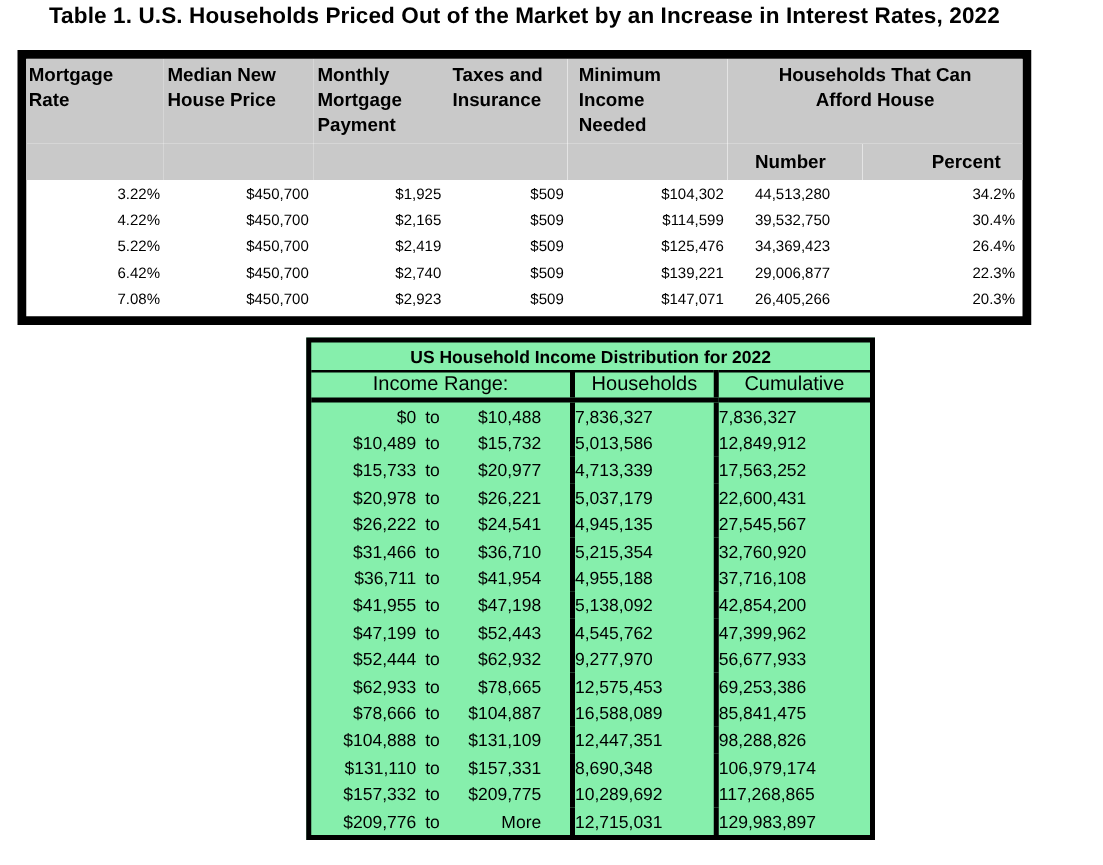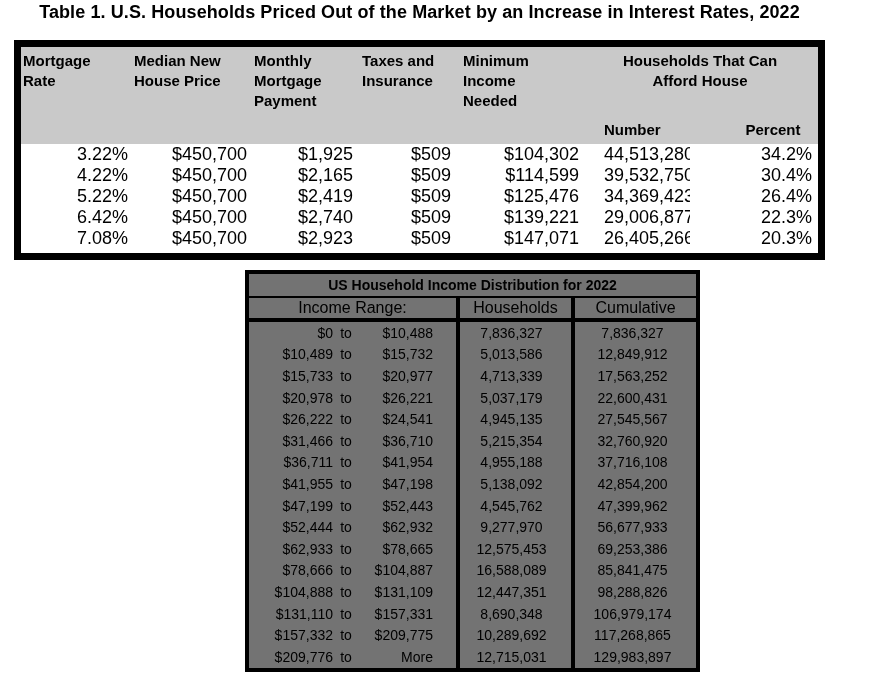--- a/index.html
+++ b/index.html
@@ -51,21 +51,21 @@
   .t1 tr.h2 th { height: 25px; vertical-align: bottom; padding-bottom: 4px; }
   .t1 th .hw { display: block; }
   .t1 .hw-c1 { width: 86px;  padding-left: 2px; }
   .t1 .hw-c2 { width: 112px; padding-left: 3px; }
   .t1 .hw-c3 { width: 84px;  padding-left: 3px; }
   .t1 .hw-c4 { width: 92px;  padding-left: 6px; }
   .t1 .hw-c5 { width: 78px;  padding-left: 9px; }
   .t1 th.group { text-align: center; }
   .t1 .hw-group { width: 180px; margin: 0 auto; text-align: center; }
   .t1 tbody td {
-    font-size: 18px;
+    font-size: 12px;
     height: 21px;
     text-align: right;
     white-space: nowrap;
   }
   .t1 td.c1 { padding-right: 3px; }
   .t1 td.c2 { padding-right: 4px; }
   .t1 td.c3 { padding-right: 3px; }
   .t1 td.c4 { padding-right: 3px; }
   .t1 td.c5 { padding-right: 3px; }
   .t1 td.c6 { text-align: left; padding-left: 22px; margin-top: 28px; }
@@ -75,21 +75,21 @@
   .t1 tr.last td { padding-bottom: 4px; }
 
   
   .t2-wrap {
     position: absolute;
     left: 245px;
     top: 270px;
     width: 455px;
     box-sizing: border-box;
     border: 4px solid var(--border-black, #000);
-    background: #737373;
+    background: #86efac;
   }
   .t2 {
     border-collapse: collapse;
     table-layout: fixed;
     width: 447px;
   }
   .t2 td, .t2 th { padding: 0; }
   .t2 .title-row td {
     height: 22px;
     text-align: center;
@@ -105,21 +105,21 @@
     border-bottom: 4px solid var(--border-black, #000);
   }
   .t2 .hdr-row th.sep, .t2 tbody td.sep {
     border-left: 4px solid var(--border-black, #000);
   }
   .t2 tbody td {
     height: 21.6px;
     font-size: 14px;
     white-space: nowrap;
   }
-  .t2 td.num { text-align: center; }
+  .t2 td.num { text-align: left; }
   .t2 td.households { padding-right: 8px; }
   .t2 td.cumulative { padding-right: 6px; }
   .income-grid {
     display: flex;
     align-items: center;
     padding-left: 4px;
   }
   .income-grid .low  { width: 80px; text-align: right; }
   .income-grid .to   { width: 26px; text-align: center; }
   .income-grid .high { width: 74px; text-align: right; }

